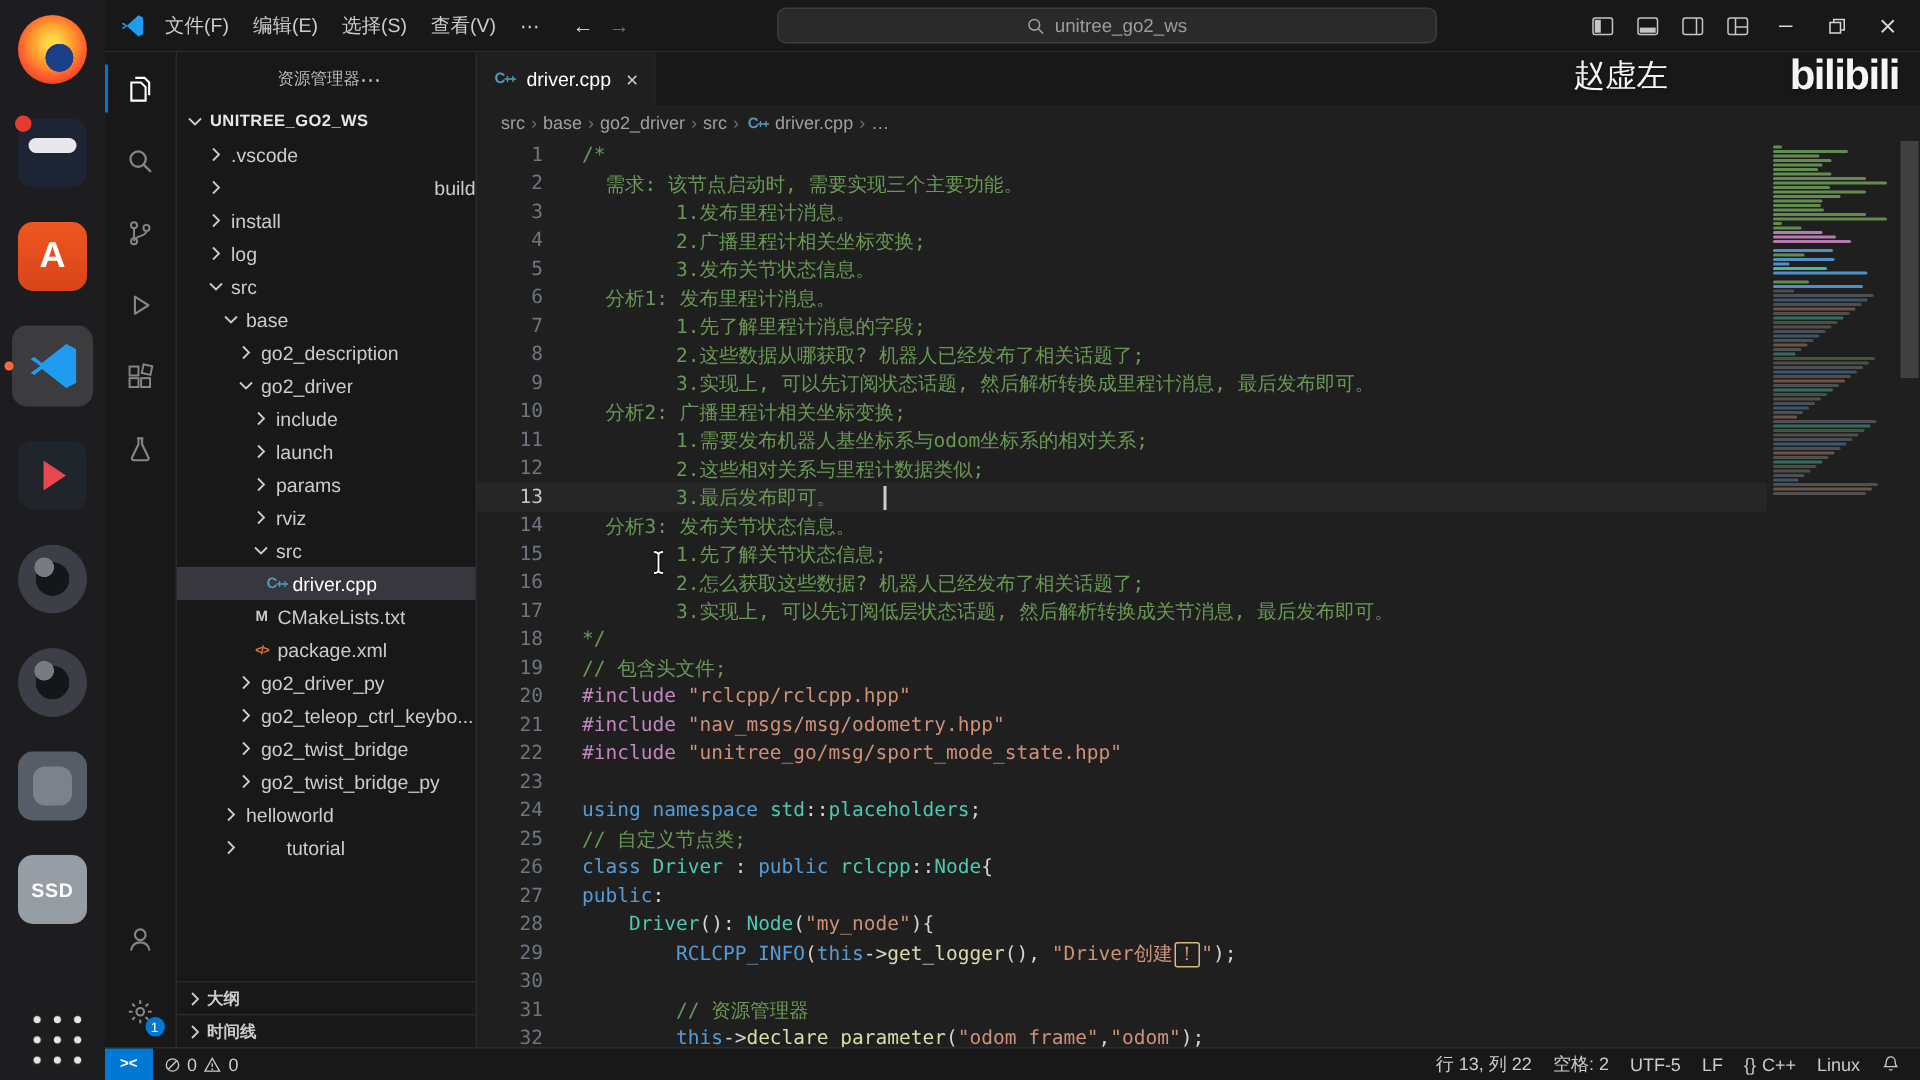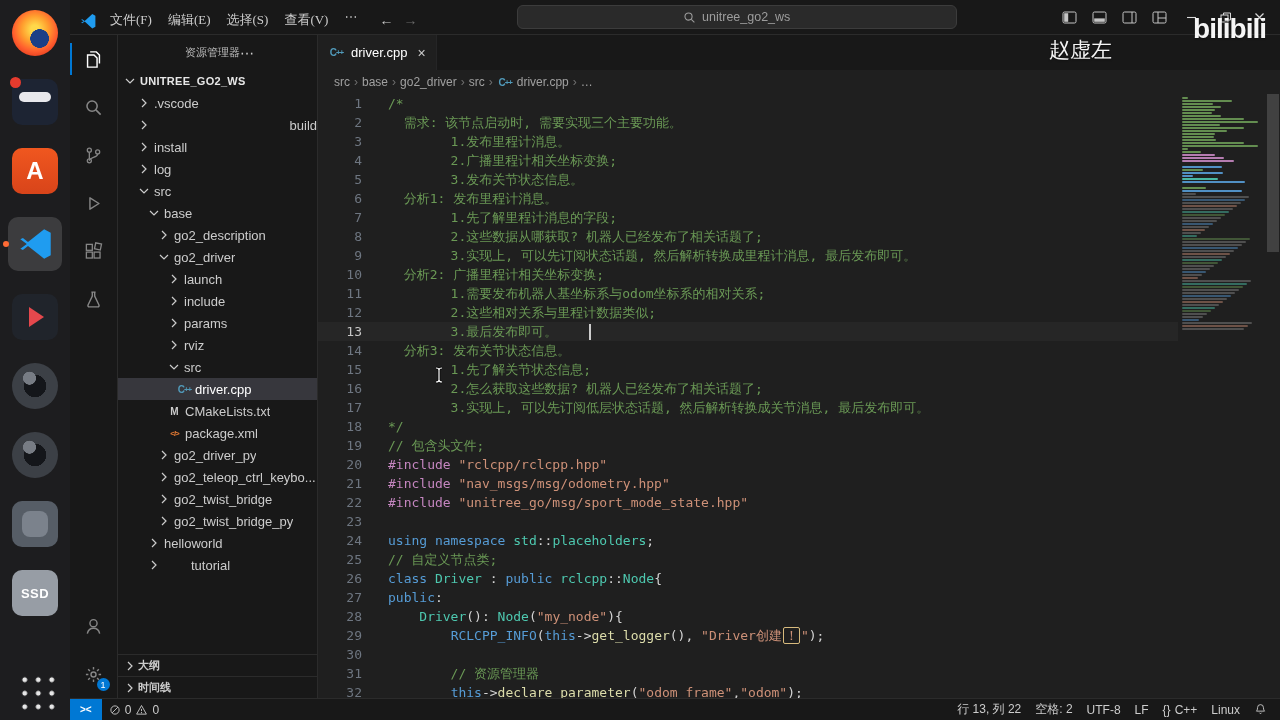--- a/index.html
+++ b/index.html
@@ -32,21 +32,21 @@
   .ic-ssd .ic-label { color:#fff; font-weight:700; font-size:13px; letter-spacing:.5px; }
   .dock-item.grid-item { margin-top:auto; margin-bottom:10px; }
   .ic-grid { width:40px; height:40px; border-radius:0;
       background-image:radial-gradient(#e6e6e6 2.2px, rgba(0,0,0,0) 2.7px);
       background-size:13.5px 13.5px; background-position:3px 3px; }
 
   
   .vscode { flex:1; display:flex; flex-direction:column; position:relative; background:#1f1f1f; min-width:0; }
 
   .titlebar { height:35px; background:#181818; border-bottom:1px solid #2b2b2b; display:flex; align-items:center; flex:none; }
-  .tb-left { display:flex; align-items:flex-end; padding-left:10px;font-family:Liberation Serif, serif; }
+  .tb-left { display:flex; align-items:center; padding-left:10px; }
   .vsc-logo { display:flex; margin-right:6px; }
   .menu-item { padding:4px 8px; font-size:13px; color:#cccccc; border-radius:4px; cursor:pointer; white-space:nowrap; }
   .nav-arrow { margin-left:14px; font-size:14px; color:#cccccc; cursor:pointer; }
   .nav-arrow.fwd { color:#6a6a6a; margin-left:10px; }
   .searchbox { flex:none; width:440px; height:24px; margin:0 auto; background:#2a2a2a; border:1px solid #3c3c3c; border-radius:6px;
       display:flex; align-items:center; justify-content:center; gap:6px; color:#9d9d9d; font-size:12.5px; cursor:pointer; }
   .tb-right { display:flex; align-items:center; gap:4px; padding-right:6px; }
   .tb-icon { width:26px; height:24px; display:flex; align-items:center; justify-content:center; cursor:pointer; color:#c5c5c5; }
   .win-btn { width:30px; height:28px; display:flex; align-items:center; justify-content:center; color:#d8d8d8; cursor:pointer; font-size:12px; }
 
@@ -117,21 +117,21 @@
   
   .statusbar { height:22px; background:#181818; border-top:1px solid #2b2b2b; display:flex; align-items:center; font-size:12px; color:#cccccc; flex:none; }
   .st-left { display:flex; align-items:center; height:100%; }
   .st-right { display:flex; align-items:center; margin-left:auto; height:100%; padding-right:6px; }
   .st-item { display:flex; align-items:center; gap:4px; padding:0 7px; height:100%; cursor:pointer; white-space:nowrap; }
   .st-item.remote { background:var(--c-remote,#0078d4); color:#ffffff; font-weight:700; font-size:10px; padding:0 10px; }
   .braces { color:#cccccc; }
 
   
   .wm-author { position:absolute; top:36px; right:168px; font-size:21px; font-weight:400; color:rgba(255,255,255,.96); z-index:30; text-shadow:0 1px 2px rgba(0,0,0,.4); }
-  .wm-logo { position:absolute; top:13px; right:14px; font-size:28px; font-weight:800; letter-spacing:-1px; color:rgba(255,255,255,.96); z-index:30; text-shadow:0 1px 2px rgba(0,0,0,.4); }
+  .wm-logo { position:absolute; top:34px; right:14px; font-size:28px; font-weight:800; letter-spacing:-1px; color:rgba(255,255,255,.96); z-index:30; text-shadow:0 1px 2px rgba(0,0,0,.4); }
 </style>
 </head>
 <body>
 
 <div class="screen">
 
   <aside class="dock" id="dock">
       <div class="dock-item">
         <div class="ic ic-firefox"></div>
       </div>
@@ -374,29 +374,29 @@
                 </svg>
               </span>
               <span class="tlabel">go2_driver</span>
             </div>
             <div class="tree-row" style="padding-left: 48px;">
               <span class="twisty">
                 <svg width="16" height="16" viewBox="0 0 16 16">
                   <path d="M6 4l4 4-4 4" fill="none" stroke="#cccccc" stroke-width="1.2"></path>
                 </svg>
               </span>
+              <span class="tlabel">include</span>
+            </div>
+            <div class="tree-row" style="padding-left: 48px;">
+              <span class="twisty">
+                <svg width="16" height="16" viewBox="0 0 16 16">
+                  <path d="M6 4l4 4-4 4" fill="none" stroke="#cccccc" stroke-width="1.2"></path>
+                </svg>
+              </span>
               <span class="tlabel">launch</span>
-            </div>
-            <div class="tree-row" style="padding-left: 48px;">
-              <span class="twisty">
-                <svg width="16" height="16" viewBox="0 0 16 16">
-                  <path d="M6 4l4 4-4 4" fill="none" stroke="#cccccc" stroke-width="1.2"></path>
-                </svg>
-              </span>
-              <span class="tlabel">include</span>
             </div>
             <div class="tree-row" style="padding-left: 48px;">
               <span class="twisty">
                 <svg width="16" height="16" viewBox="0 0 16 16">
                   <path d="M6 4l4 4-4 4" fill="none" stroke="#cccccc" stroke-width="1.2"></path>
                 </svg>
               </span>
               <span class="tlabel">params</span>
             </div>
             <div class="tree-row" style="padding-left: 48px;">
@@ -777,21 +777,21 @@
         </div>
       </div>
       <div class="st-right" id="stright">
           <span class="st-item">
             <span>行 13, 列 22</span>
           </span>
           <span class="st-item">
             <span>空格: 2</span>
           </span>
           <span class="st-item">
-            <span>UTF-8</span>
+            <span>UTF-5</span>
           </span>
           <span class="st-item">
             <span>LF</span>
           </span>
           <span class="st-item">
             <span class="braces">{} </span>
             <span>C++</span>
           </span>
           <span class="st-item">
             <span>Linux</span>

